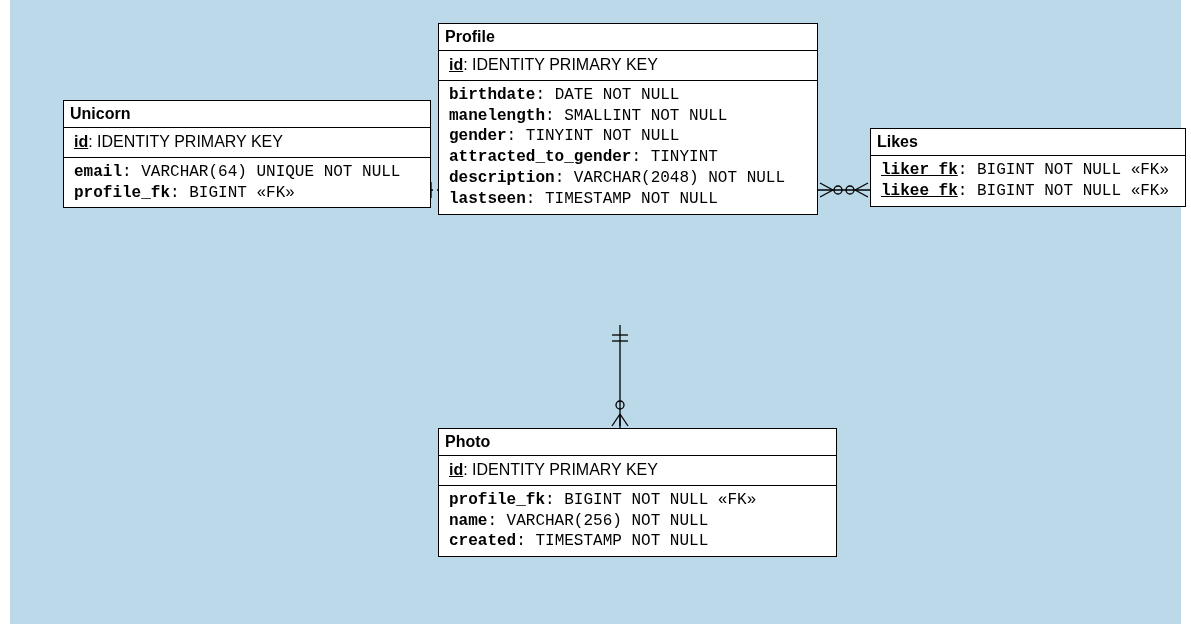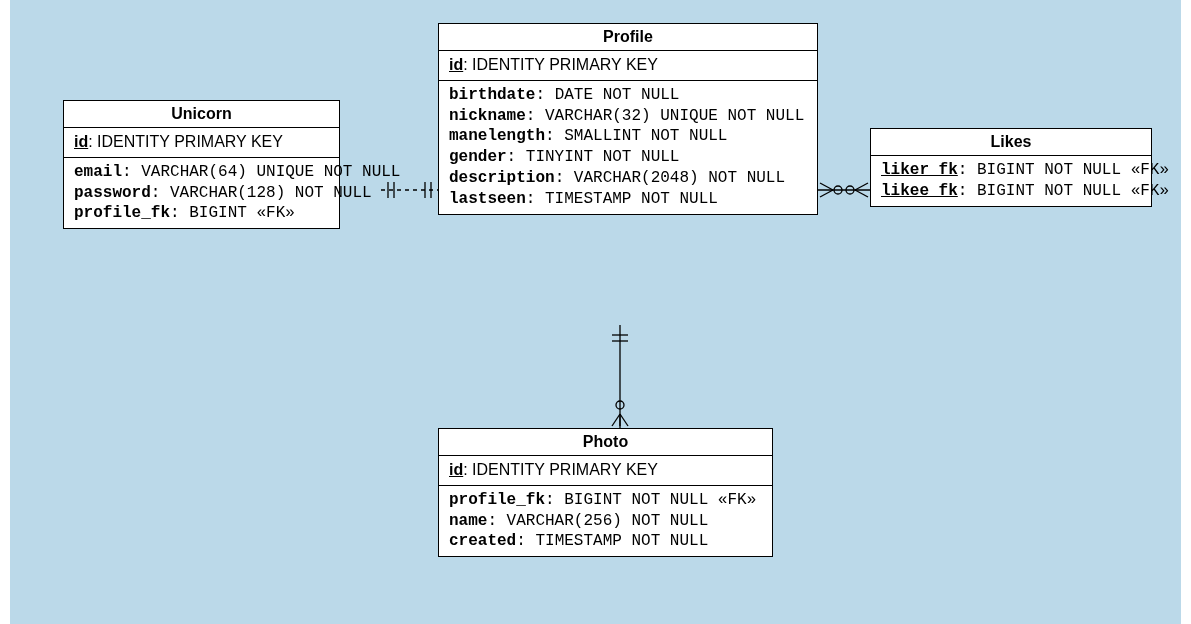--- a/index.html
+++ b/index.html
@@ -34,21 +34,21 @@
     height: 624px;
     pointer-events: none;
   }
   .entity {
     position: absolute;
     background: #fff;
     border: 1.5px solid #000;
     box-sizing: border-box;
   }
   .entity .title {
-    text-align: center;
+    text-align: left;
     font-weight: 700;
     padding: 4px 6px;
     border-bottom: 1.5px solid #000;
   }
   .entity .section {
     border-bottom: 1.5px solid #000;
     padding: 4px 10px;
   }
   .entity .section:last-child {
     border-bottom: none;
@@ -96,60 +96,59 @@
         <line x1="612" y1="341" x2="628" y2="341"></line>
 
         <circle cx="620" cy="405" r="4"></circle>
         <line x1="620" y1="414" x2="612" y2="426"></line>
         <line x1="620" y1="414" x2="628" y2="426"></line>
         <line x1="620" y1="414" x2="620" y2="426"></line>
       </g>
     </g>
   </svg>
 
-  <div class="entity" style="left:63px; top:100px; width:277px;">
+  <div class="entity" style="left:63px; top:100px; width:368px;">
     <div class="title">Unicorn</div>
     <div class="section">
       <div class="row">
         <b class="pk">id</b><span>: IDENTITY PRIMARY KEY</span>
       </div>
     </div>
     <div class="section">
       <div class="row"><b>email</b><span>: VARCHAR(64) UNIQUE NOT NULL</span></div>
-      <div class="row"><b>password</b><span>: VARCHAR(128) NOT NULL</span></div>
       <div class="row"><b>profile_fk</b><span>: BIGINT «FK»</span></div>
     </div>
   </div>
 
   <div class="entity" style="left:438px; top:23px; width:380px;">
     <div class="title">Profile</div>
     <div class="section">
       <div class="row">
         <b class="pk">id</b><span>: IDENTITY PRIMARY KEY</span>
       </div>
     </div>
     <div class="section">
       <div class="row"><b>birthdate</b><span>: DATE NOT NULL</span></div>
-      <div class="row"><b>nickname</b><span>: VARCHAR(32) UNIQUE NOT NULL</span></div>
       <div class="row"><b>manelength</b><span>: SMALLINT NOT NULL</span></div>
       <div class="row"><b>gender</b><span>: TINYINT NOT NULL</span></div>
+      <div class="row"><b>attracted_to_gender</b><span>: TINYINT</span></div>
       <div class="row"><b>description</b><span>: VARCHAR(2048) NOT NULL</span></div>
       <div class="row"><b>lastseen</b><span>: TIMESTAMP NOT NULL</span></div>
     </div>
   </div>
 
-  <div class="entity" style="left:870px; top:128px; width:282px;">
+  <div class="entity" style="left:870px; top:128px; width:316px;">
     <div class="title">Likes</div>
     <div class="section">
       <div class="row"><b class="pk">liker_fk</b><span>: BIGINT NOT NULL «FK»</span></div>
       <div class="row"><b class="pk">likee_fk</b><span>: BIGINT NOT NULL «FK»</span></div>
     </div>
   </div>
 
-  <div class="entity" style="left:438px; top:428px; width:335px;">
+  <div class="entity" style="left:438px; top:428px; width:399px;">
     <div class="title">Photo</div>
     <div class="section">
       <div class="row">
         <b class="pk">id</b><span>: IDENTITY PRIMARY KEY</span>
       </div>
     </div>
     <div class="section">
       <div class="row"><b>profile_fk</b><span>: BIGINT NOT NULL «FK»</span></div>
       <div class="row"><b>name</b><span>: VARCHAR(256) NOT NULL</span></div>
       <div class="row"><b>created</b><span>: TIMESTAMP NOT NULL</span></div>

